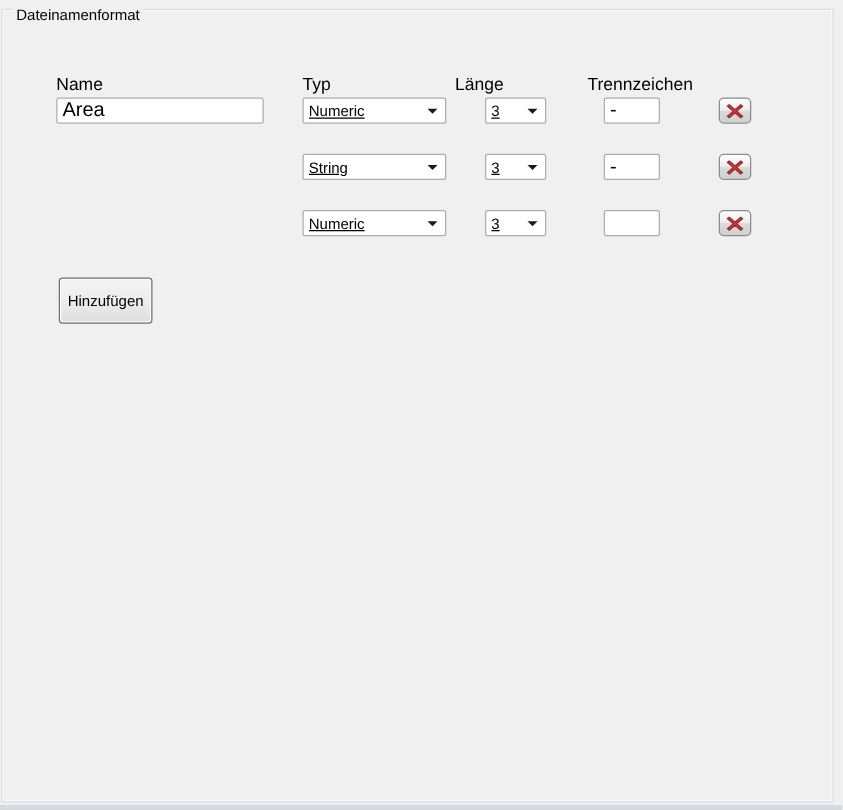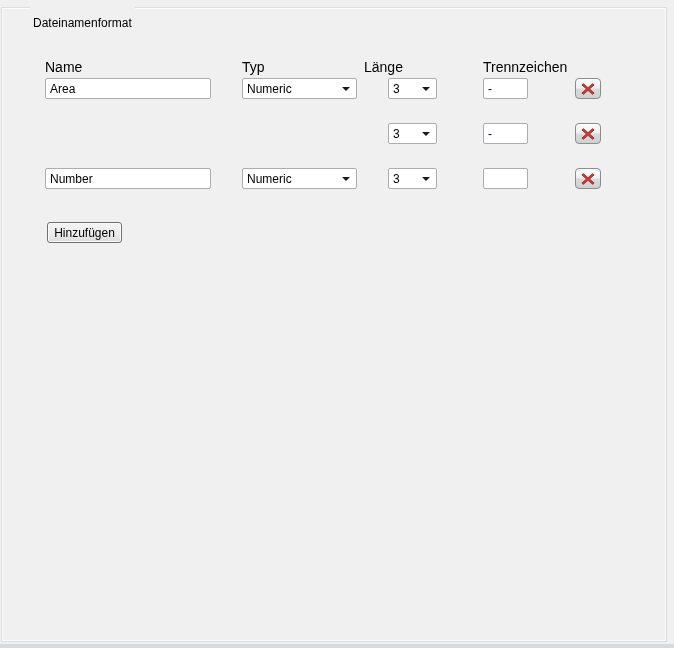--- a/index.html
+++ b/index.html
@@ -19,72 +19,72 @@
     position:absolute;
     left:1px; top:7px;
     width:666px; height:635px;
     border:1px solid #d9dee3;
     box-shadow:inset 0 0 0 1px rgba(255,255,255,0.7);
   }
   .gb-label {
     position:absolute;
     left:8px; top:-7px;
     background:#f0f0f0;
-    padding:16px 3px;
+    padding:5px 3px;
     line-height:13px;
     font-size:12px;
     color:#000;
-    margin-left:20px;
   }
 
   
   .col-header {
     position:absolute;
     top:59px;
     font-size:14px;
     color:#000;
     white-space:nowrap;
   }
   .h-name { left:45px; }
   .h-type { left:242px; }
   .h-length { left:364px; }
-  .h-sep { left:483px;text-align:right; }
+  .h-sep { left:470px;text-align:right; }
 
   
   .row { position:absolute; left:0; width:674px; height:21px; }
   .row-0 { top:78px; }
   .row-1 { top:123px; }
   .row-2 { top:168px; }
 
   .txt {
     position:absolute;
     height:21px;
     border:1px solid #abadb3;
     border-radius:2px;
     background:#fff;
     font-family:"Liberation Sans", sans-serif;
-    font-size:12px;
+    font-size:16px;
     color:#000;
     padding:0 4px;
     outline:none;
   }
   .name-input { left:45px; width:166px; }
   .sep-input  { left:483px; width:45px; }
 
   .combo {
     position:absolute;
     height:21px;
     border:1px solid #abadb3;
     border-radius:2px;
     background:#fff;
     display:flex;
     align-items:center;
     justify-content:space-between;
     padding:0 6px 0 4px;
     cursor:default;
+    text-decoration:underline;
   }
   .type-combo   { left:242px; width:115px; }
   .length-combo { left:388px; width:49px; }
   .combo-text { font-size:12px; color:#000; white-space:nowrap; overflow:hidden; }
   .arrow {
     width:0; height:0;
     border-left:4px solid transparent;
     border-right:4px solid transparent;
     border-top:4px solid #1a1a1a;
     flex:0 0 auto;
@@ -103,21 +103,21 @@
     align-items:center;
     justify-content:center;
     cursor:pointer;
     padding:0;
   }
   .del-btn svg { display:block; }
 
   .add-btn {
     position:absolute;
     left:47px; top:222px;
-    width:75px; height:21px;
+    width:75px; height:37px;
     border:1px solid #707070;
     border-radius:3px;
     background:linear-gradient(to bottom, #f4f4f4 0%, #ececec 55%, #dddddd 100%);
     box-shadow:inset 0 0 0 1px #fbfbfb;
     font-family:"Liberation Sans", sans-serif;
     font-size:12px;
     color:#000;
     cursor:pointer;
   }
 
@@ -154,34 +154,37 @@
     </div>
     <input class="txt sep-input" type="text" value="-" style="">
     <button class="del-btn">
       <svg width="16" height="14" viewBox="0 0 16 16" preserveAspectRatio="none">
         <path d="M1.9 3.4 L3.4 1.9 L8 6.5 L12.6 1.9 L14.1 3.4 L9.5 8 L14.1 12.6 L12.6 14.1 L8 9.5 L3.4 14.1 L1.9 12.6 L6.5 8 Z" fill="#cf3a36" stroke="#8f2622" stroke-width="0.9"></path>
       </svg>
     </button>
   </div>
 
   <div class="row row-1">
+    <div class="combo type-combo">
+      <span class="combo-text">String</span>
+      <span class="arrow"></span>
+    </div>
     <div class="combo length-combo">
       <span class="combo-text">3</span>
       <span class="arrow"></span>
     </div>
     <input class="txt sep-input" type="text" value="-" style="">
     <button class="del-btn">
       <svg width="16" height="14" viewBox="0 0 16 16" preserveAspectRatio="none">
         <path d="M1.9 3.4 L3.4 1.9 L8 6.5 L12.6 1.9 L14.1 3.4 L9.5 8 L14.1 12.6 L12.6 14.1 L8 9.5 L3.4 14.1 L1.9 12.6 L6.5 8 Z" fill="#cf3a36" stroke="#8f2622" stroke-width="0.9"></path>
       </svg>
     </button>
   </div>
 
   <div class="row row-2">
-    <input class="txt name-input" type="text" value="Number" style="">
     <div class="combo type-combo">
       <span class="combo-text">Numeric</span>
       <span class="arrow"></span>
     </div>
     <div class="combo length-combo">
       <span class="combo-text">3</span>
       <span class="arrow"></span>
     </div>
     <input class="txt sep-input" type="text" value="" style="">
     <button class="del-btn">

